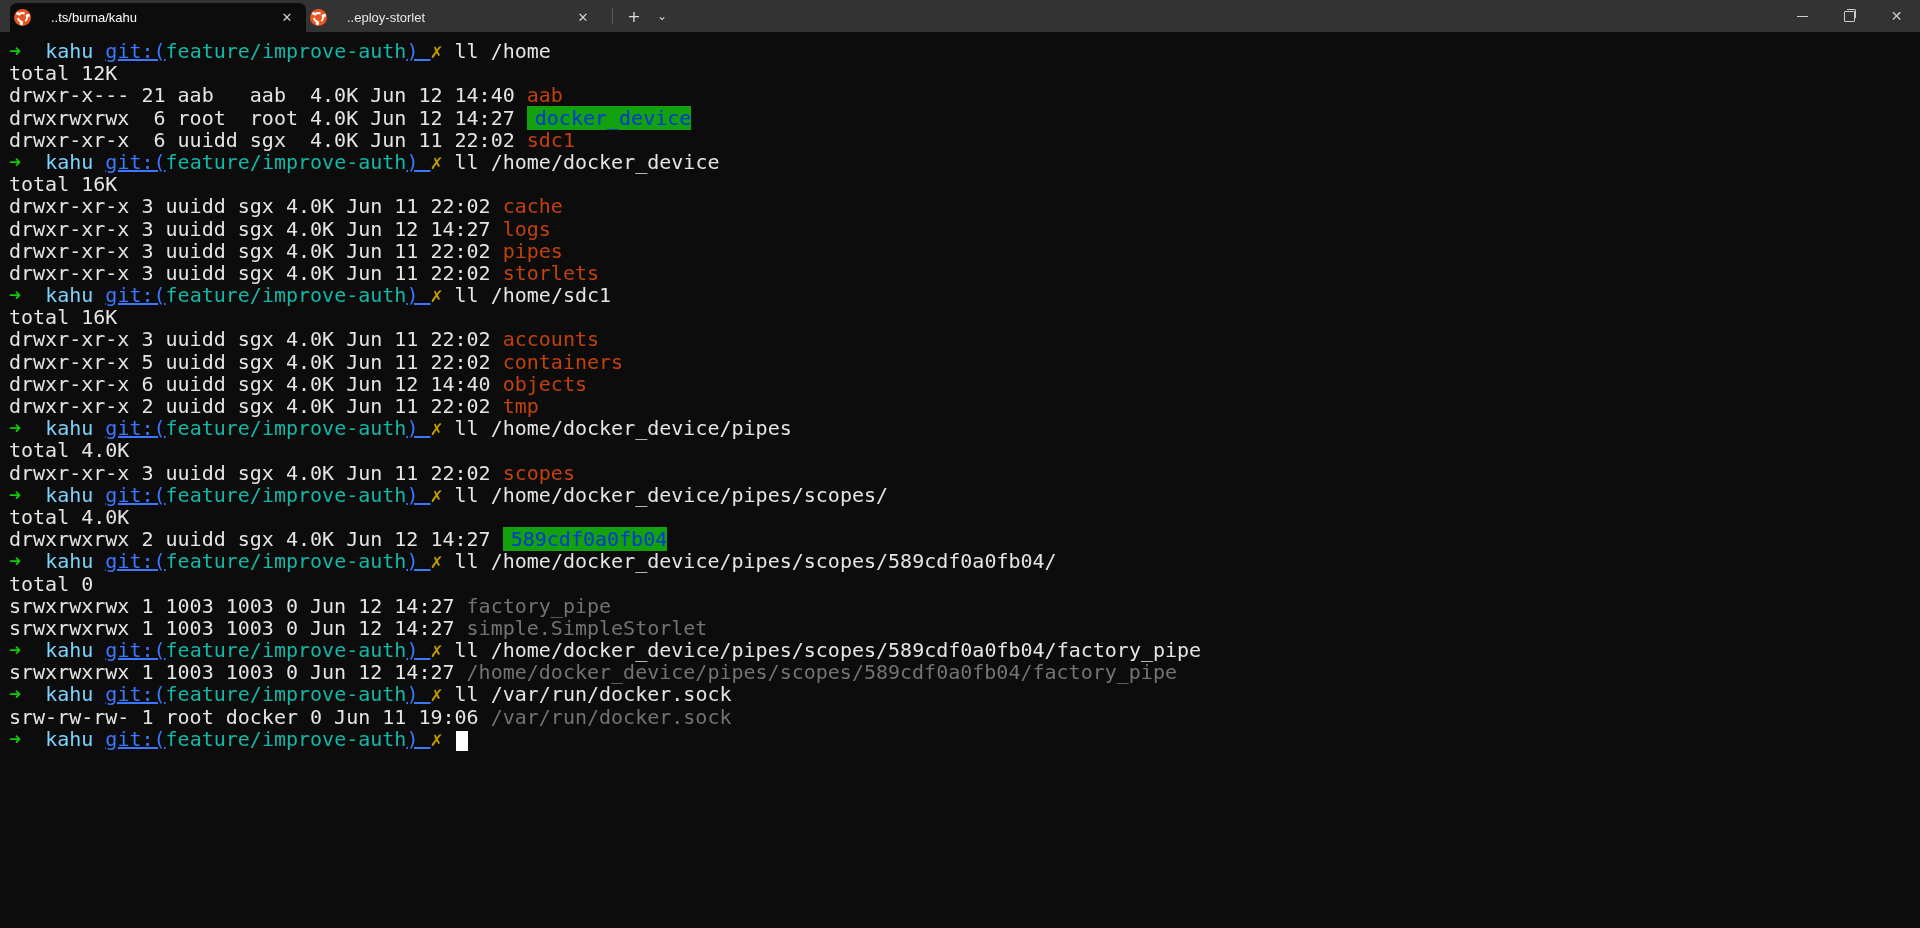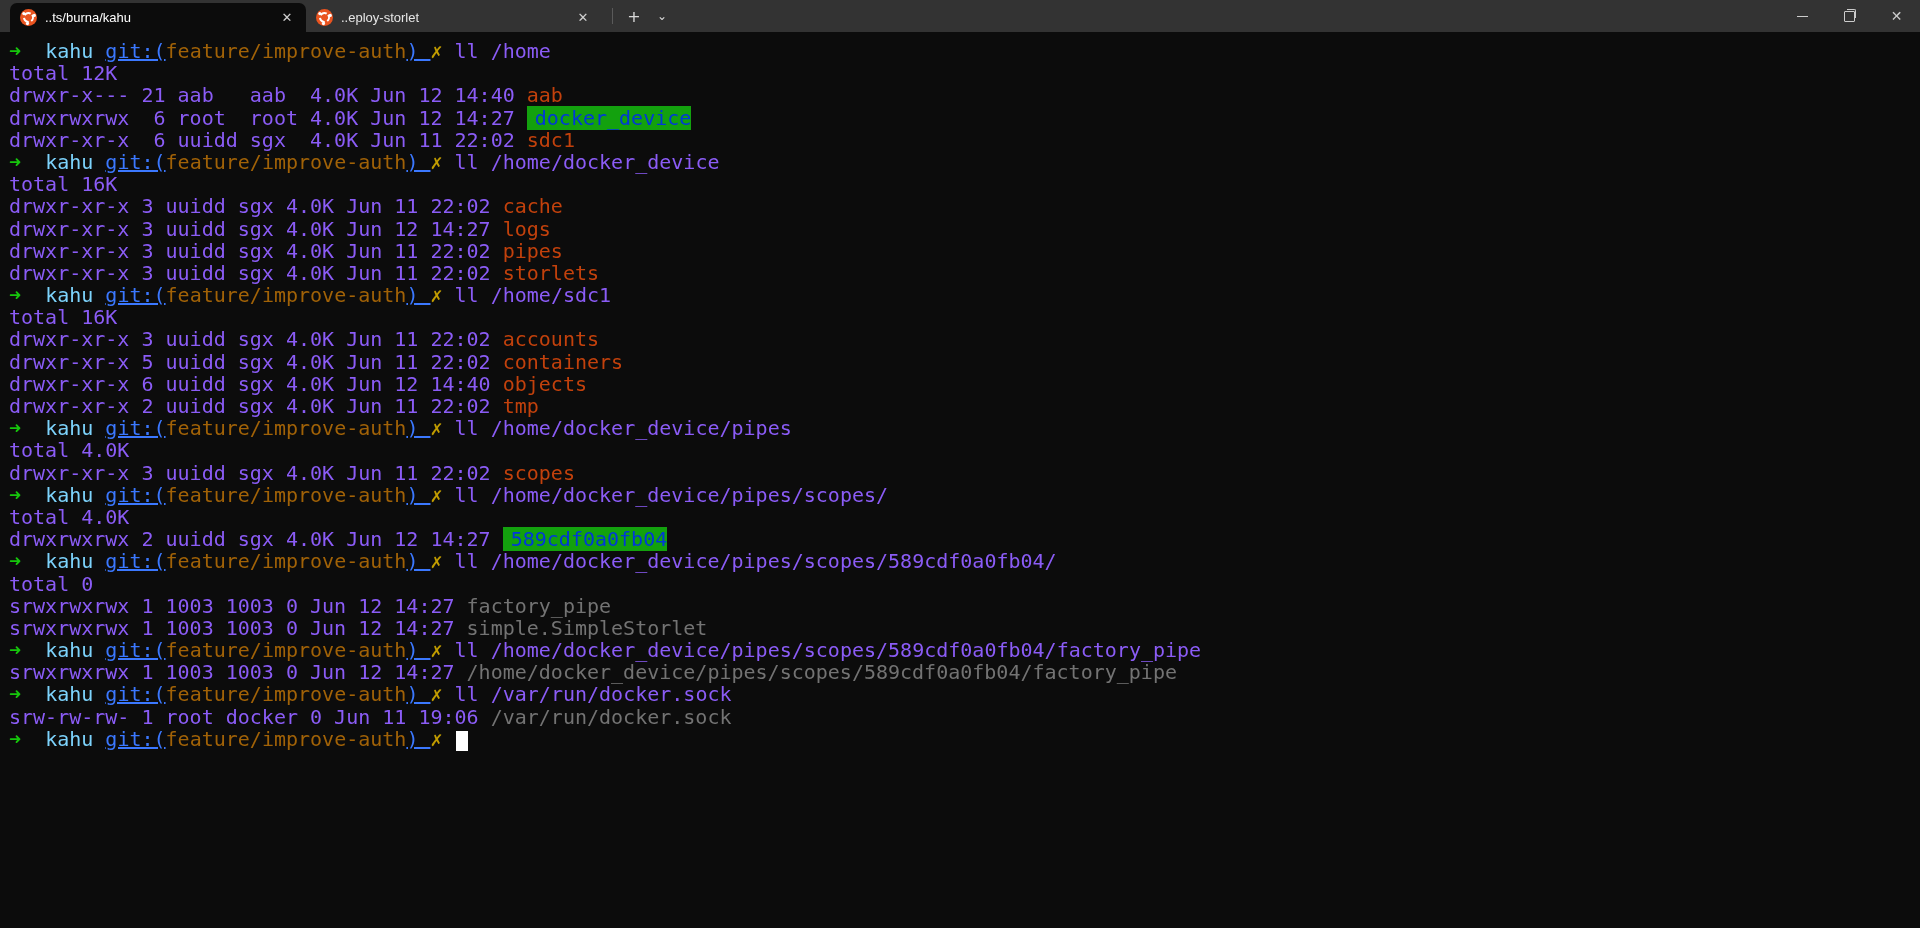--- a/index.html
+++ b/index.html
@@ -9,22 +9,22 @@
     font-family:"Liberation Sans", sans-serif;
     -webkit-font-smoothing:antialiased;
   }
   
   .titlebar{
     height:32px;background:#333333;display:flex;align-items:stretch;
     user-select:none;
   }
   .tabbar-left-pad{width:10px;}
   .tab{
-    width:296px;display:flex;align-items:center;gap:8px;
-    padding:0 8px 0 10px;box-sizing:border-box;position:relative;
+    width:296px;display:flex;align-items:center;gap:20px;
+    padding:0 8px 0 4px;box-sizing:border-box;position:relative;
     margin-top:3px;border-radius:7px 7px 0 0;color:#e6e6e6;
     font-size:13px;cursor:default;
   }
   .tab.active{background:#0C0C0C;color:#ffffff;}
   .tab-label{flex:1;white-space:nowrap;overflow:hidden;}
   .tab-close{
     width:22px;height:22px;border:none;background:transparent;color:#cfcfcf;
     font-size:13px;line-height:22px;text-align:center;padding:0;border-radius:4px;cursor:pointer;
     font-family:"DejaVu Sans", sans-serif;
   }
@@ -52,25 +52,25 @@
   
   .terminal{
     position:absolute;left:0;top:32px;right:0;bottom:0;background:#0C0C0C;
     padding:8px 0 0 9px;box-sizing:border-box;cursor:text;
   }
   .screen{
     margin:0;font-family:"DejaVu Sans Mono","Liberation Mono",monospace;
     font-size:20px;line-height:22.2px;white-space:pre;color:#CCCCCC;
   }
   .line{height:22.2px;}
-  .c-fg{color:#8b5cf6;}
+  .c-fg{color:#e5e5e5;}
   .c-green{color:#16C60C;}
   .c-cyan{color:#7dd3fc;}
   .c-blue{color:#3B78FF;text-decoration:underline;}
-  .c-red{color:#a16207;}
+  .c-red{color:#14b8a6;}
   .c-yellow{color:#C19C00;}
   .c-dir{color:#c2410c;}
   .c-sock{color:#737373;}
   .c-hl{color:#0037DA;background:#13A10E;padding-left:8px;}
   .cursor{
     display:inline-block;width:12px;height:20px;background:#FFFFFF;
     vertical-align:text-bottom;margin-left:1px;
   }
 </style>
 </head>

